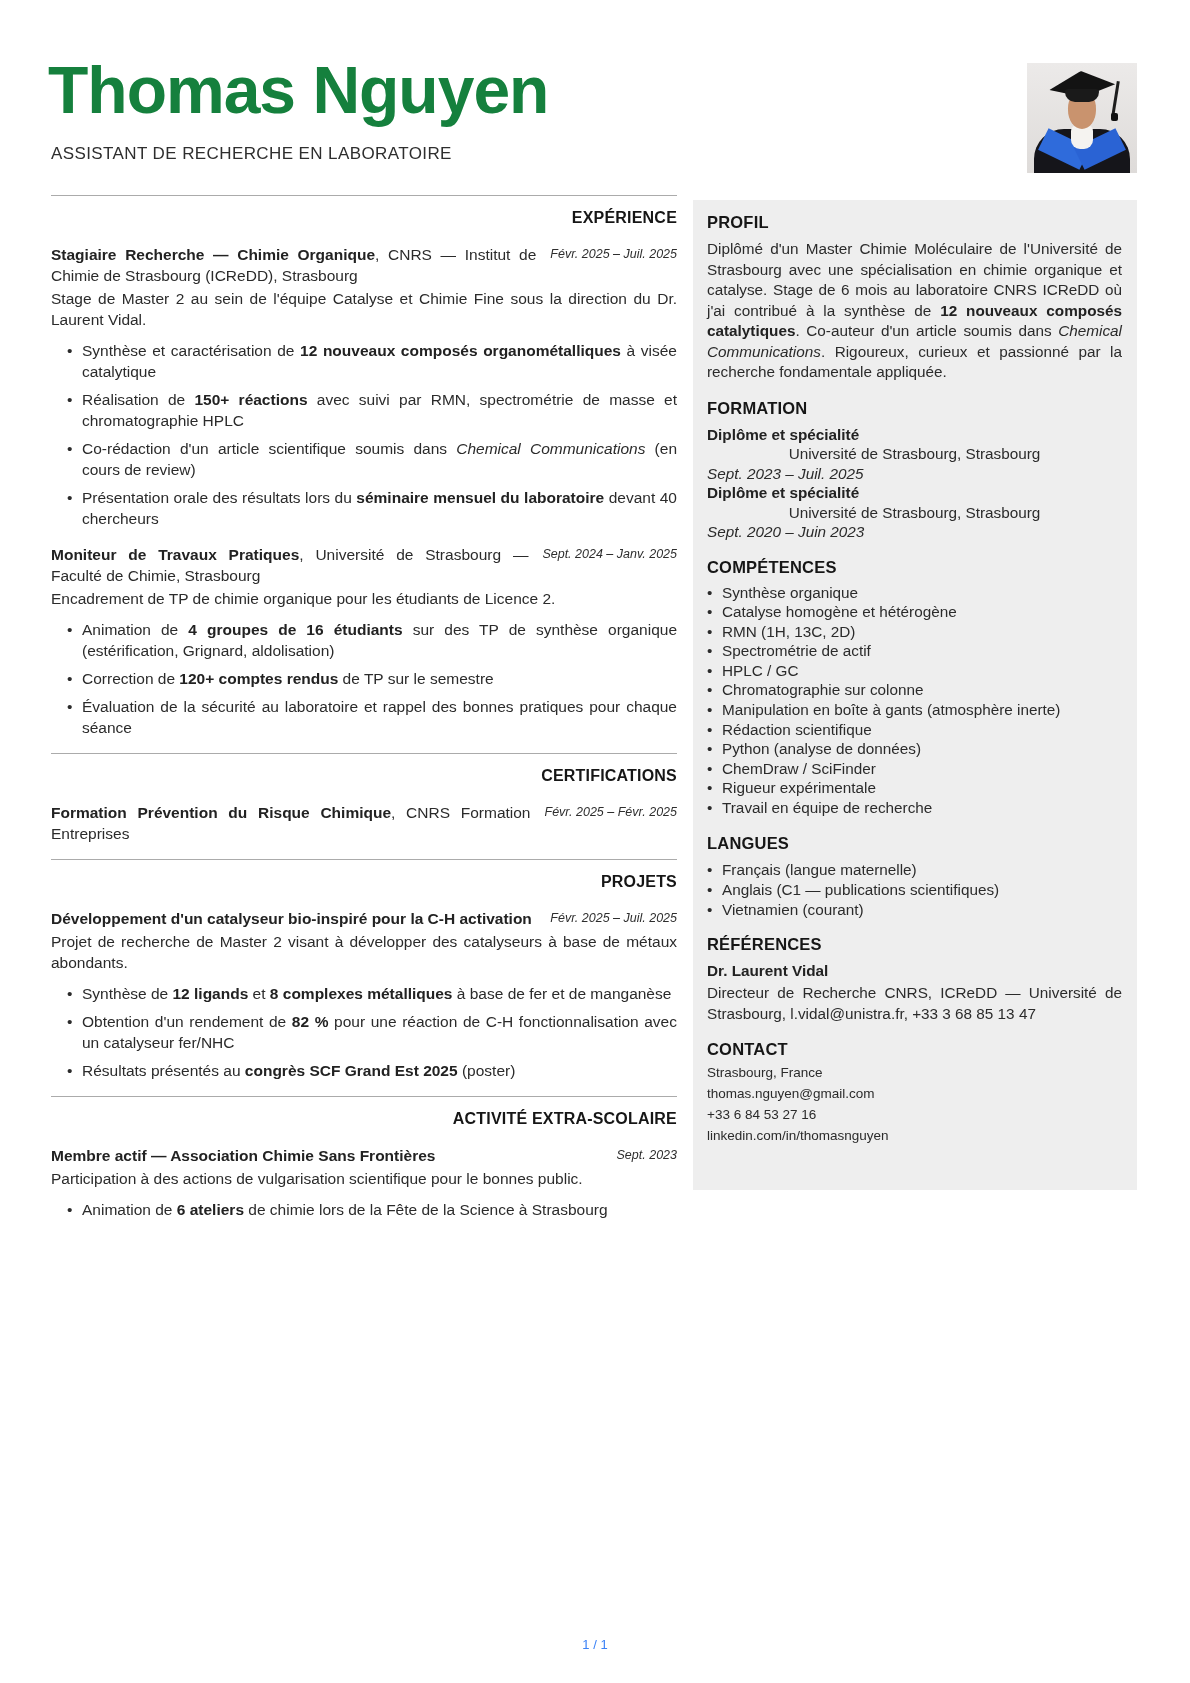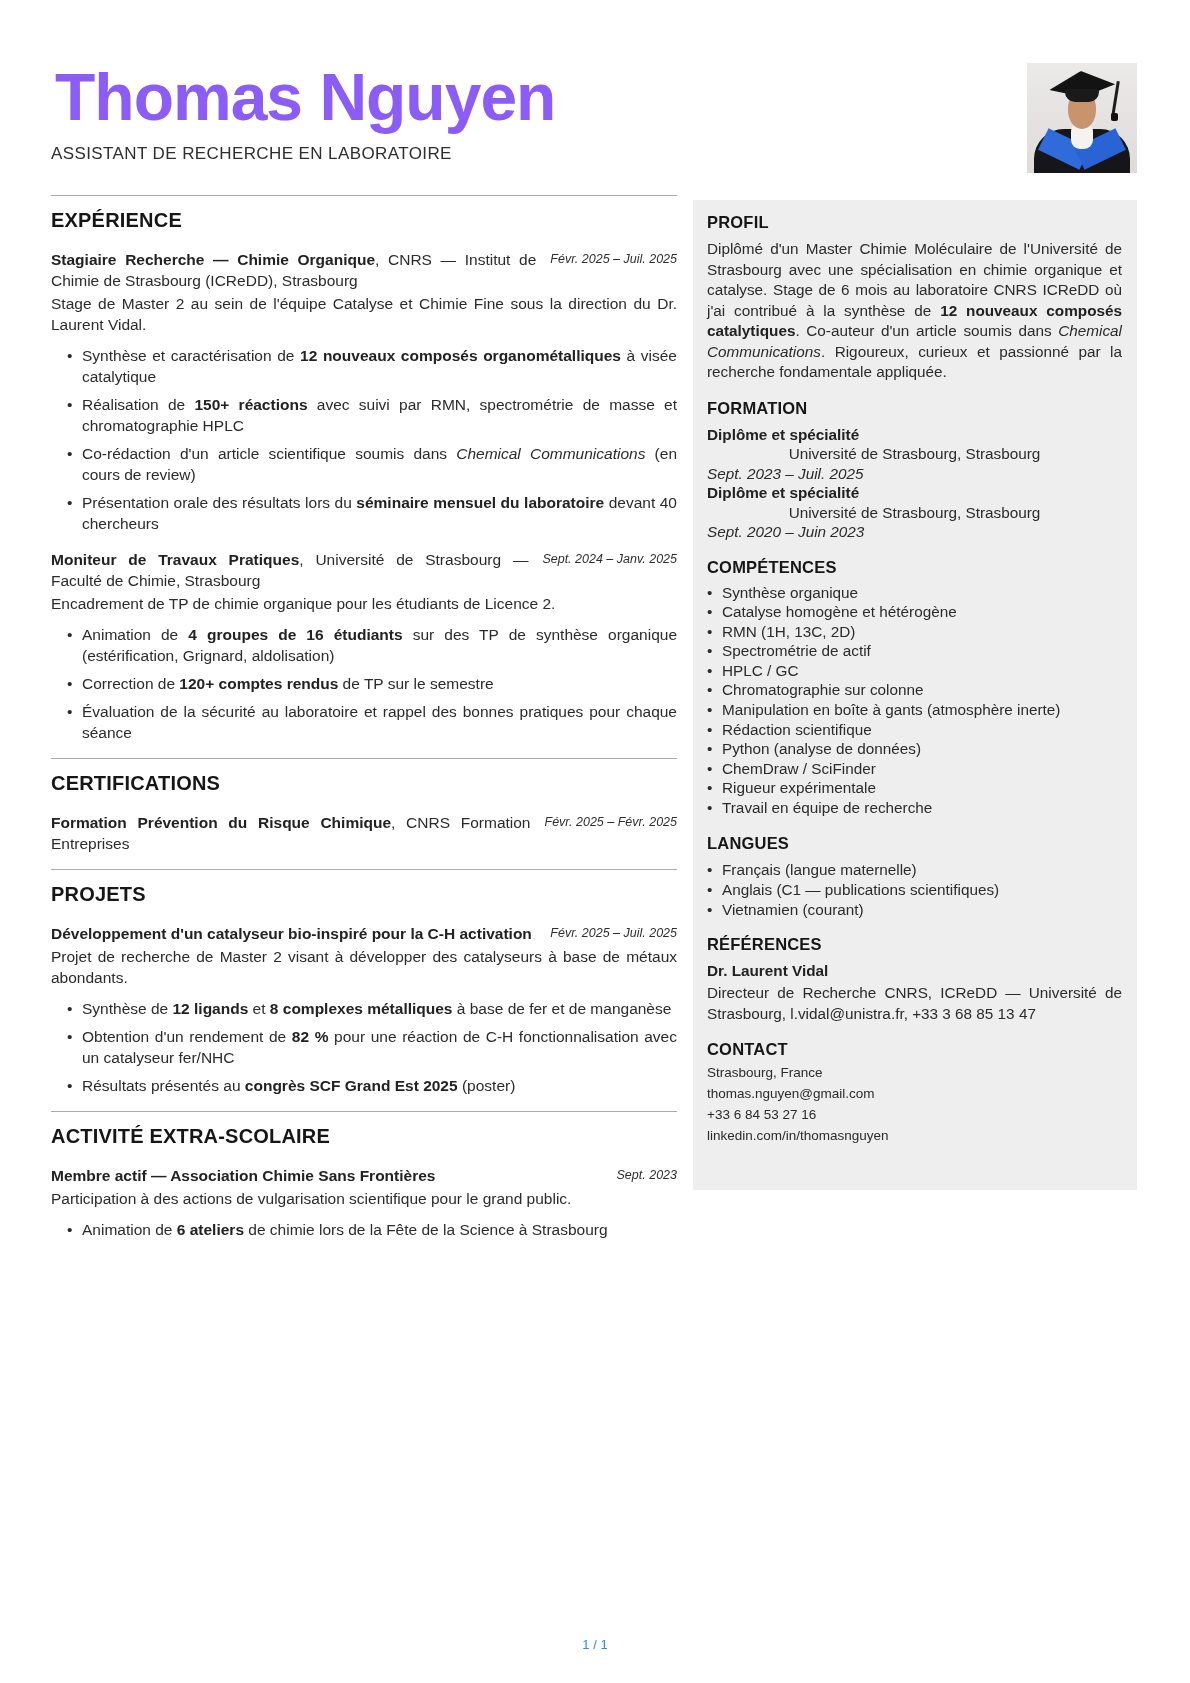--- a/index.html
+++ b/index.html
@@ -1,21 +1,21 @@
 <!DOCTYPE html>
 <html><head>
 <meta charset="utf-8">
 <style>
   html,body{margin:0;padding:0;background:#ffffff;}
   .page{position:relative;width:1190px;height:1683px;background:#ffffff;overflow:hidden;
         font-family:"Liberation Sans", sans-serif;color:#2b2b2b;}
 
   
-  .header-name{position:absolute;left:48px;top:56px;margin:7px;font-size:66px;line-height:1.05;
-               font-weight:700;letter-spacing:-1px;color:#8b5cf6;}
+  .header-name{position:absolute;left:48px;top:56px;margin:0;font-size:66px;line-height:1.05;
+               font-weight:700;letter-spacing:-1px;color:#15803d;}
   .header-role{position:absolute;left:51px;top:144px;margin:0;font-size:17px;letter-spacing:.4px;
                font-weight:400;color:#2e2e2e;}
 
   
   .photo{position:absolute;left:1027px;top:63px;width:110px;height:110px;overflow:hidden;
          background:linear-gradient(180deg,#eceae9 0%,#dedbd9 100%);}
   .photo *{position:absolute;}
   .ph-gown{left:7px;bottom:-12px;width:96px;height:56px;background:#15151a;border-radius:30px 30px 0 0;}
   .ph-stole-l{left:14px;top:74px;width:46px;height:24px;background:#2f6bdb;transform:rotate(26deg);}
   .ph-stole-r{left:50px;top:74px;width:46px;height:24px;background:#2a63d4;transform:rotate(-26deg);}
@@ -24,21 +24,21 @@
   .ph-board{left:22px;top:8px;width:66px;height:26px;background:#131313;transform:rotate(-5deg);
             clip-path:polygon(50% 0,100% 62%,50% 100%,0 62%);}
   .ph-capband{left:38px;top:26px;width:34px;height:13px;background:#1a1a1a;border-radius:3px 3px 10px 10px;}
   .ph-tassel{left:87px;top:18px;width:3px;height:36px;background:#1d1d1d;transform:rotate(9deg);}
   .ph-knot{left:84px;top:50px;width:7px;height:8px;background:#111;border-radius:2px;}
 
   
   #left-col{position:absolute;left:51px;top:185px;width:626px;}
   .resume-section{margin-bottom:8px;}
   .section-rule{border-top:1px solid #ababab;height:0;margin:10px 0 13px;}
-  .section-heading{margin:0 0 17px;font-size:20px;font-weight:700;color:#161616;letter-spacing:.2px;}
+  .section-heading{margin:0 0 17px;font-size:16px;font-weight:700;color:#161616;letter-spacing:.2px;text-align:right;}
   .entry{margin-bottom:15px;}
   .entry-title{margin:0 0 2px;font-size:15.5px;line-height:21px;text-align:justify;color:#2b2b2b;}
   .entry-title .entry-title-bold{font-weight:700;color:#222;}
   .entry-date{float:right;font-style:italic;font-size:12.5px;line-height:20px;margin-left:14px;color:#2e2e2e;}
   .entry-desc{margin:1px 0 0;font-size:15.5px;line-height:21px;text-align:justify;}
   ul.bullets{margin:10px 0 0;padding:0;list-style:none;}
   ul.bullets li{position:relative;padding-left:31px;margin-bottom:7px;font-size:15.5px;
                 line-height:21px;text-align:justify;}
   ul.bullets li::before{content:"\2022";position:absolute;left:16px;top:0;}
   .b{font-weight:700;color:#222;}
@@ -127,21 +127,21 @@
             <li><span>Obtention d'un rendement de </span><span class="b ">82 %</span><span> pour une réaction de C-H fonctionnalisation avec un catalyseur fer/NHC</span></li>
             <li><span>Résultats présentés au </span><span class="b ">congrès SCF Grand Est 2025</span><span> (poster)</span></li>
           </ul>
         </div>
       </section>
       <section class="resume-section">
         <div class="section-rule"></div>
         <h2 class="section-heading">ACTIVITÉ EXTRA-SCOLAIRE</h2>
         <div class="entry">
           <p class="entry-title"><span class="entry-date">Sept. 2023</span><span class="entry-title-bold">Membre actif — Association Chimie Sans Frontières</span></p>
-          <p class="entry-desc">Participation à des actions de vulgarisation scientifique pour le grand public.</p>
+          <p class="entry-desc">Participation à des actions de vulgarisation scientifique pour le bonnes public.</p>
           <ul class="bullets">
             <li><span>Animation de </span><span class="b ">6 ateliers</span><span> de chimie lors de la Fête de la Science à Strasbourg</span></li>
           </ul>
         </div>
       </section>
     </div>
 
   <div id="sidebar">
       <section class="s-section">
         <h2 class="s-heading">PROFIL</h2>

